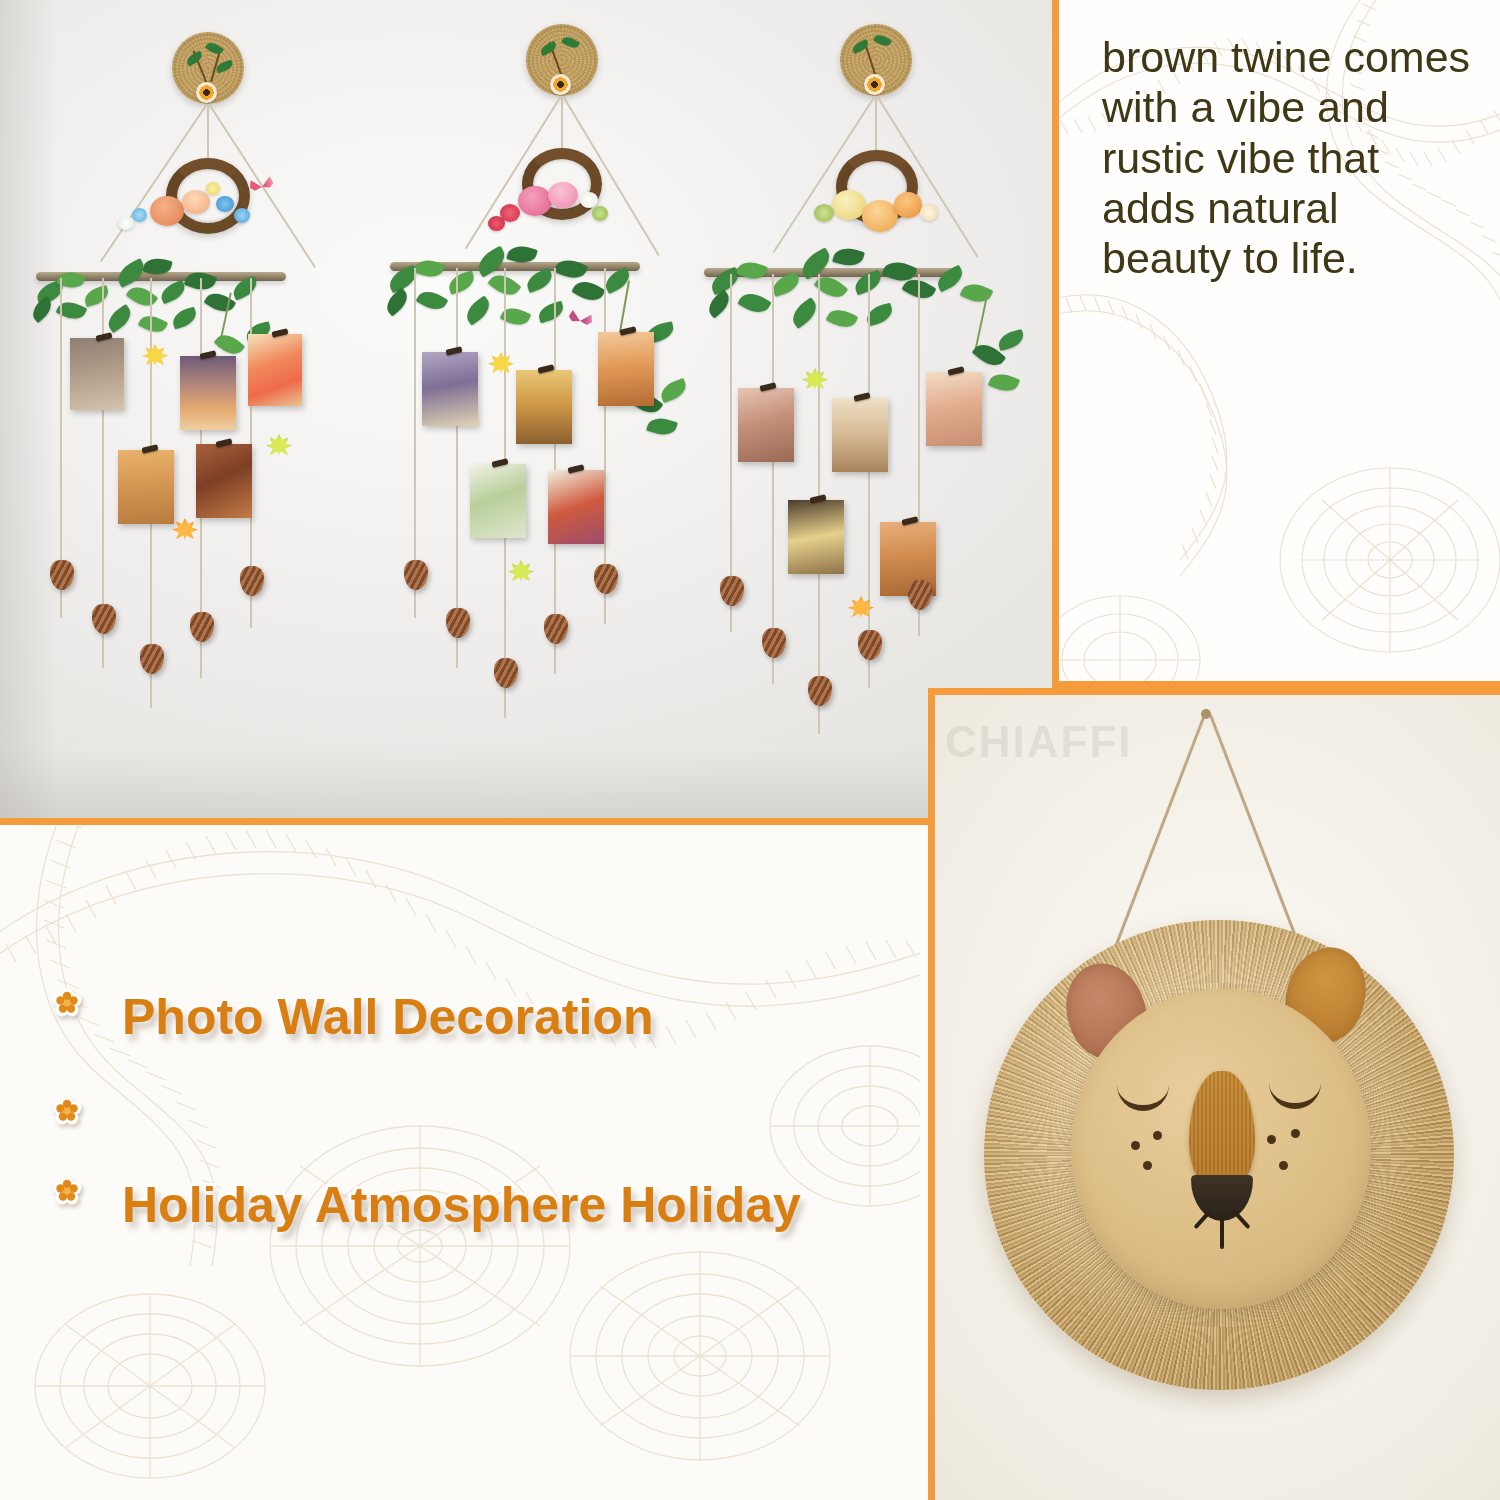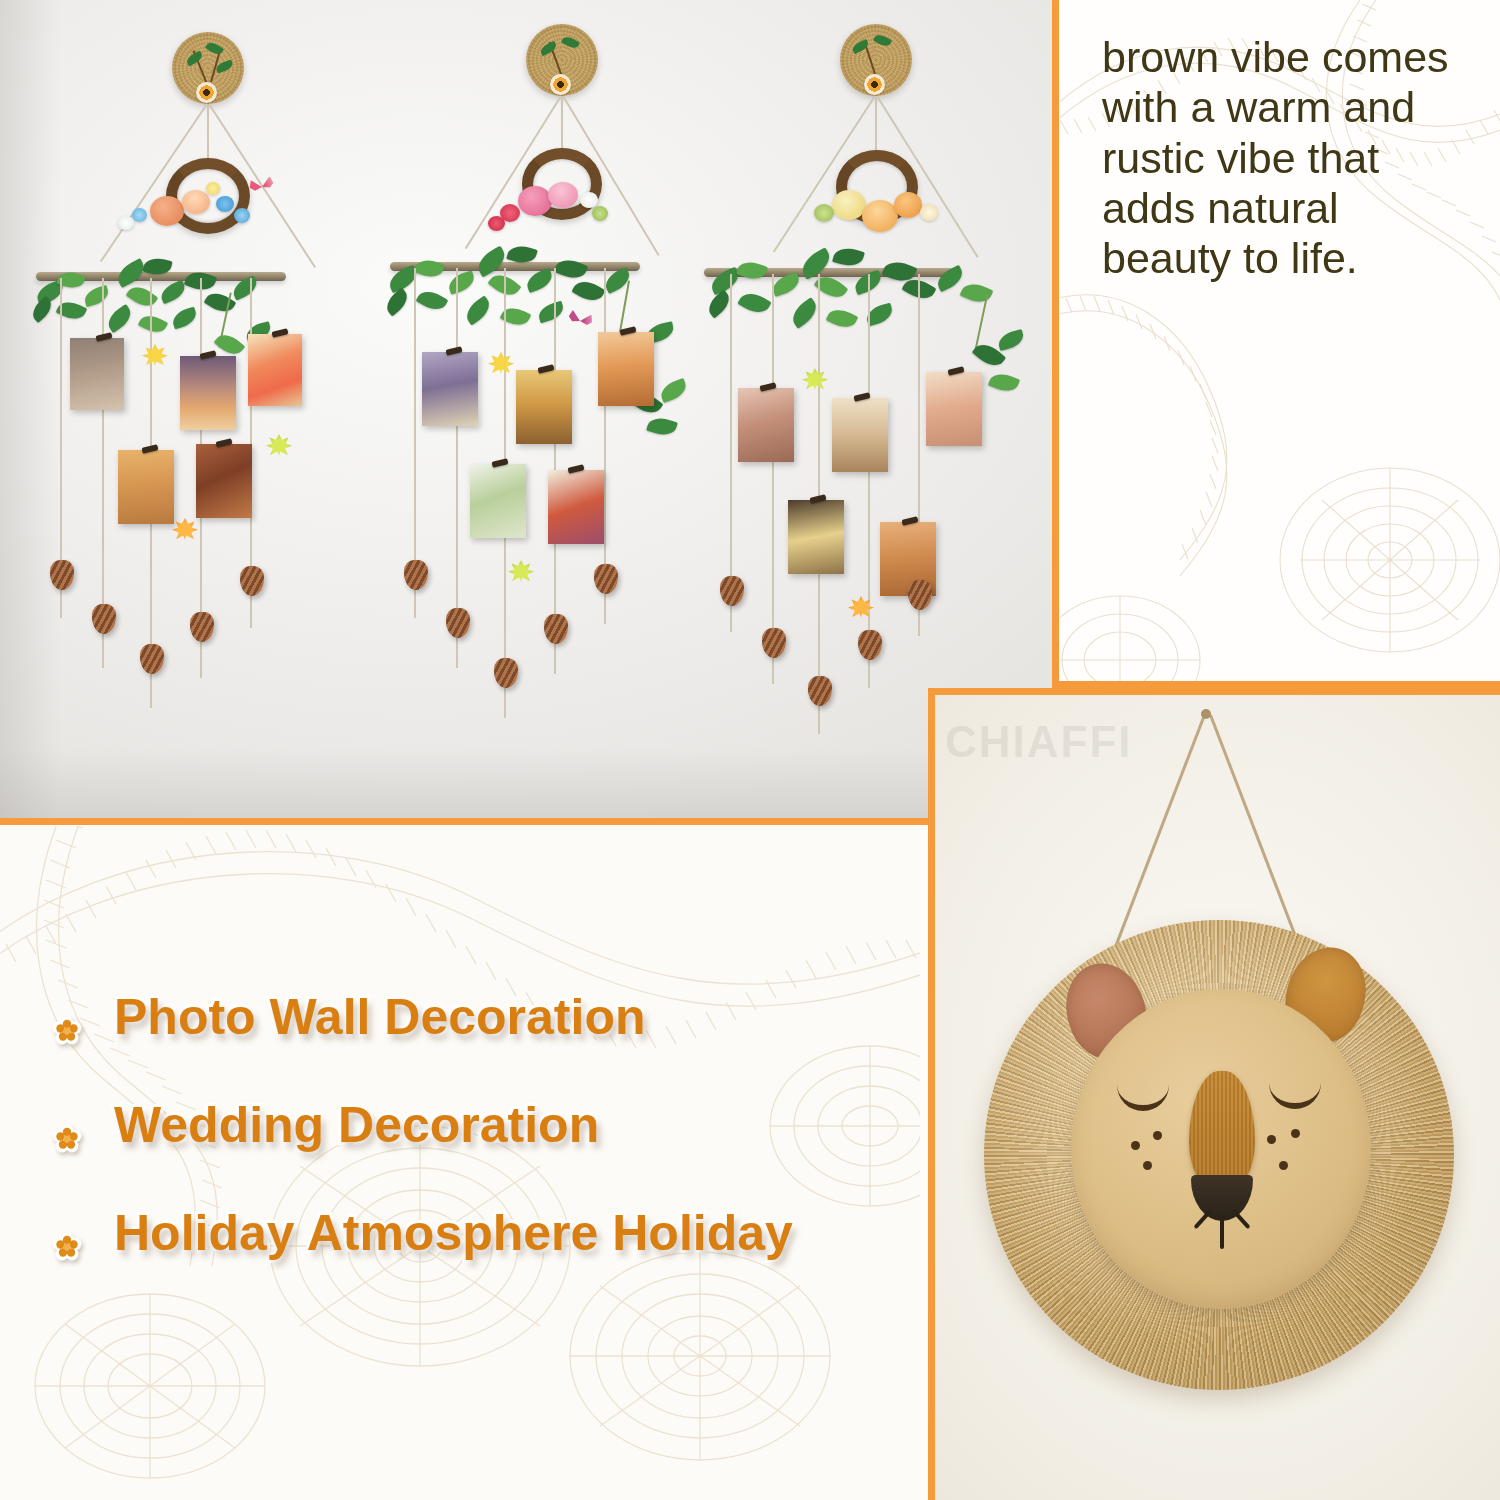--- a/index.html
+++ b/index.html
@@ -207,22 +207,22 @@
     letter-spacing: 1px;
     line-height: 1;
     -webkit-text-stroke: 9px #ffffff;
     paint-order: stroke fill;
     text-shadow: 7px 9px 9px rgba(120,100,80,.40);
   }
 
   .aes-list { margin-top: 74px; list-style: none; }
   .aes-item {
     display: flex;
-    align-items: flex-end;
-    gap: 32px;
+    align-items: flex-start;
+    gap: 40px;
     margin-bottom: 50px;
   }
   .flower-bullet {
     position: relative;
     flex: 0 0 auto;
     width: 30px; height: 30px;
     filter: drop-shadow(2px 3px 2px rgba(120,100,80,.35));
   }
   .aes-label {
     font-size: 50px;
@@ -650,21 +650,21 @@
         <g>
           <ellipse cx="60" cy="660" rx="80" ry="64"></ellipse>
           <ellipse cx="60" cy="660" rx="58" ry="46"></ellipse>
           <ellipse cx="60" cy="660" rx="36" ry="28"></ellipse>
           <path d="M60 596 L60 724 M-20 660 L140 660"></path>
         </g>
       </g>
     </svg>
 
     <div class="pn-inner">
-      <div class="natural-body">brown vibe comes with a warm and rustic vibe that adds natural beauty to life.</div>
+      <div class="natural-body">brown twine comes with a vibe and rustic vibe that adds natural beauty to life.</div>
     </div>
   </div>
 
   <div id="panel-aesthetics">
     <svg class="rope-bg" viewBox="0 0 920 674" preserveAspectRatio="none">
       <g stroke="#ece2d2" stroke-width="1.3" fill="none">
 
         <path d="M-20 120 C 120 10, 330 0, 470 70 S 720 200, 940 120"></path>
         <path d="M-20 142 C 120 32, 330 22, 470 92 S 720 222, 940 142"></path>
         <g>
@@ -765,21 +765,20 @@
               <g fill="#e08a18">
                 <circle cx="15" cy="8" r="4.2"></circle>
                 <circle cx="21.5" cy="12.5" r="4.2"></circle>
                 <circle cx="19" cy="20.5" r="4.2"></circle>
                 <circle cx="11" cy="20.5" r="4.2"></circle>
                 <circle cx="8.5" cy="12.5" r="4.2"></circle>
               </g>
               <circle cx="15" cy="15" r="3.4" fill="#f2b24a"></circle>
             </svg>
           </span>
-          <span class="aes-label">Wedding Decoration</span>
         </li>
 
         <li class="aes-item">
           <span class="flower-bullet">
             <svg viewBox="0 0 30 30" width="30" height="30">
               <g>
                 <circle cx="15" cy="7" r="6.4" fill="#ffffff"></circle>
                 <circle cx="23" cy="12" r="6.4" fill="#ffffff"></circle>
                 <circle cx="20" cy="22" r="6.4" fill="#ffffff"></circle>
                 <circle cx="10" cy="22" r="6.4" fill="#ffffff"></circle>

